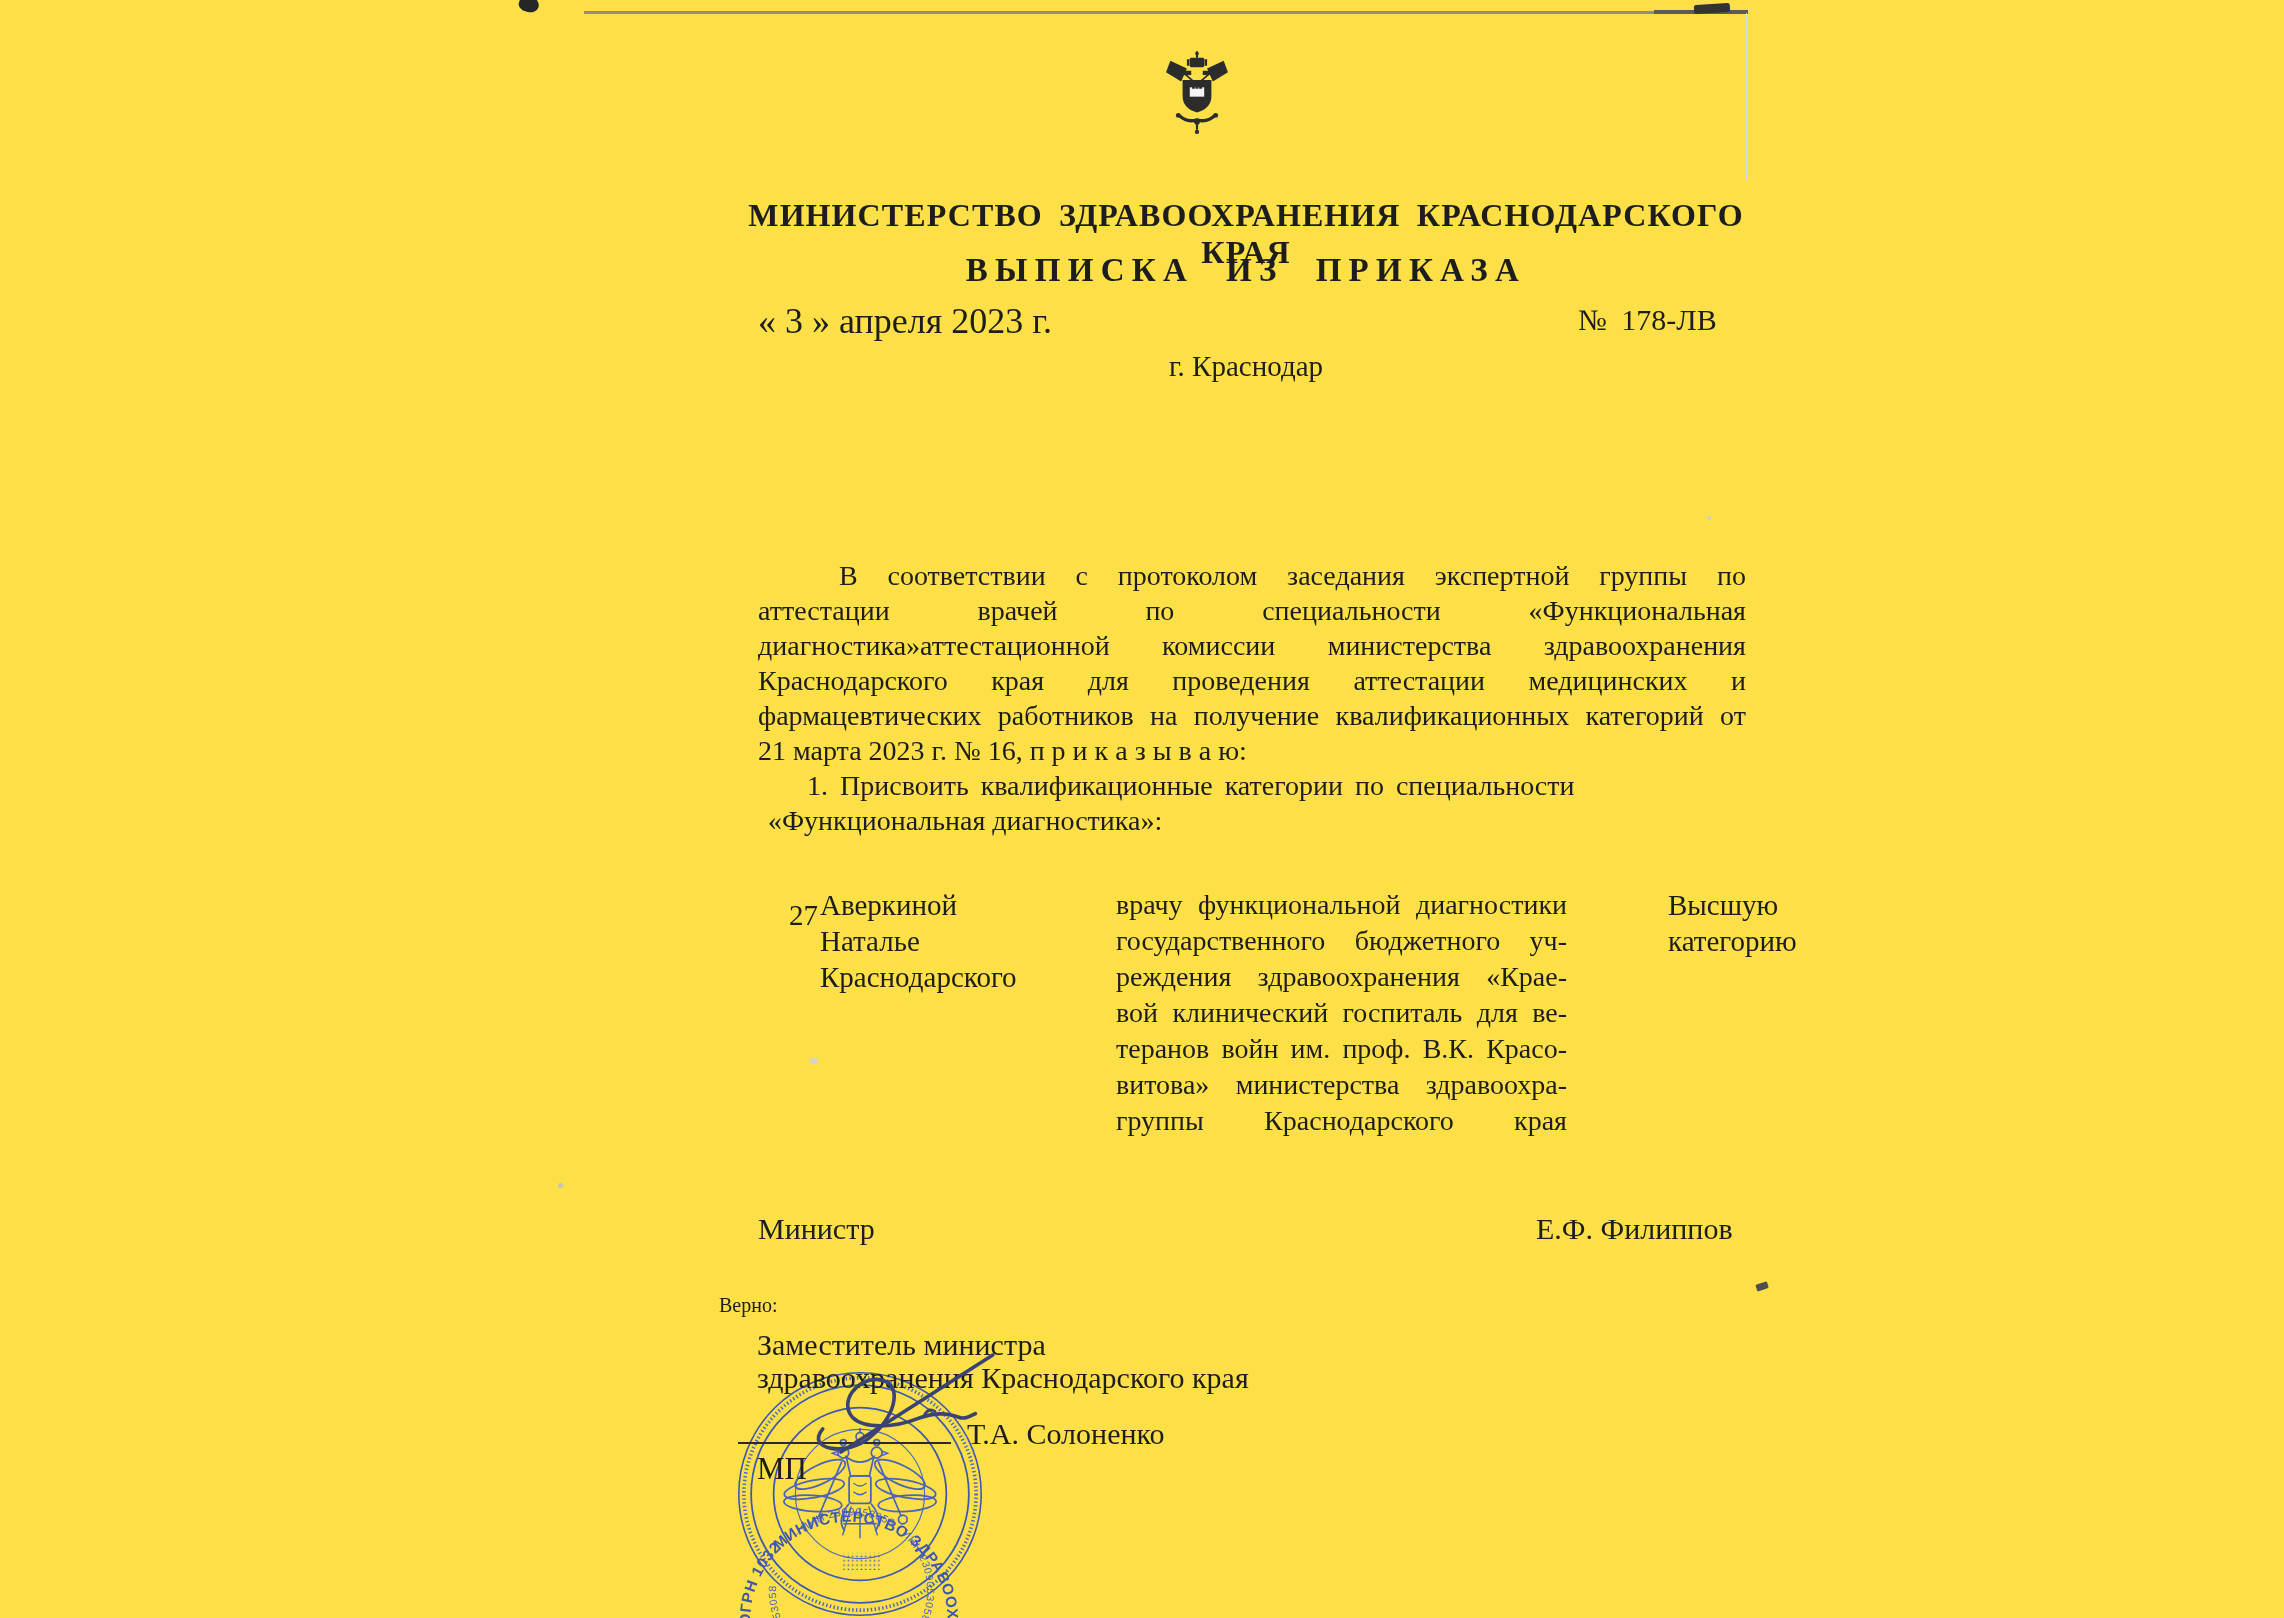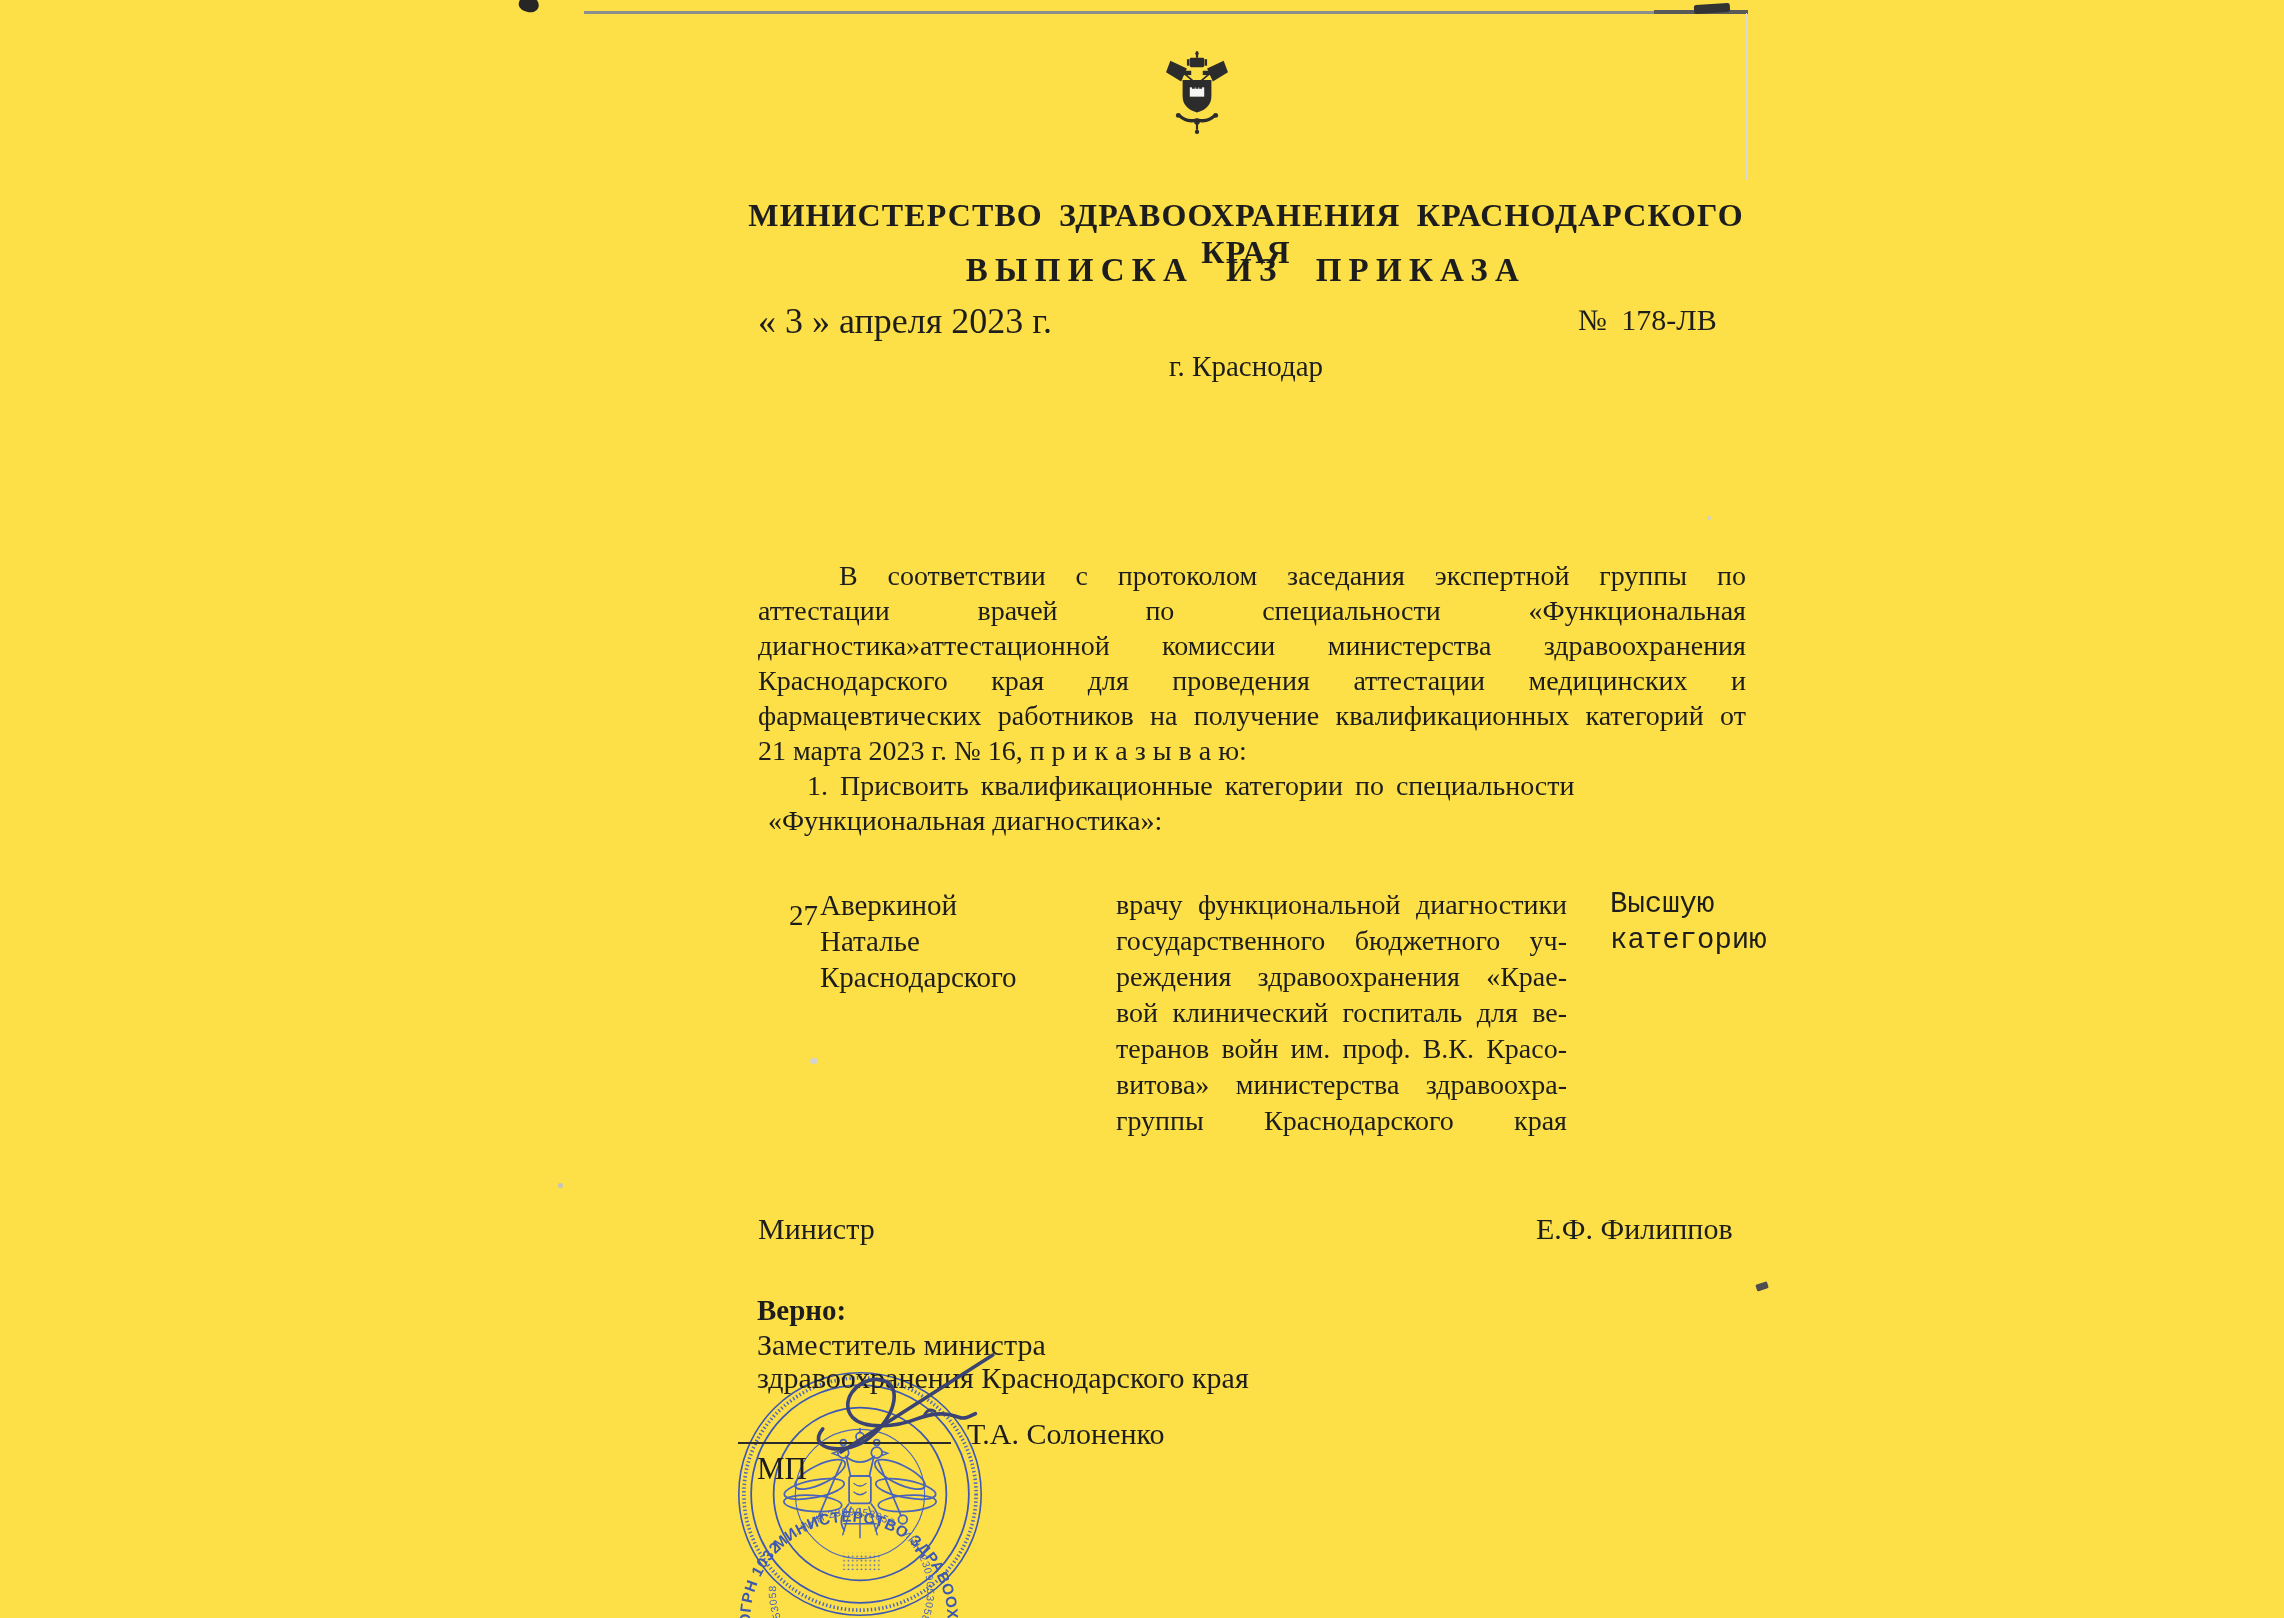--- a/index.html
+++ b/index.html
@@ -34,25 +34,25 @@
   .body-text > div{height:35px;}
   .body-text > div:nth-child(1){padding-left:81px;}
   .body-text > div:nth-child(7){text-indent:49px;word-spacing:5px;}
   .body-text > div:nth-child(8){padding-left:10px;}
   .jflex{display:flex;justify-content:space-between;}
   .jflex span{white-space:pre;}
   
   .row-num{left:757px;top:899px;font-size:29px;margin-left:32px;}
   .name-col{left:820px;top:887px;width:246px;font-size:29px;line-height:36px;}
   .pos-col{left:1116px;top:887px;width:451px;font-size:28px;line-height:36px;}
-  .cat-col{left:1610px;top:887px;width:145px;font-size:29px;line-height:36px;font-family:Liberation Mono, monospace;}
+  .cat-col{left:1668px;top:887px;width:145px;font-size:29px;line-height:36px;}
   
   .minister-label{left:758px;top:1212px;font-size:30px;}
   .minister-name{left:1536px;top:1212px;font-size:30px;}
-  .verno{left:757px;top:1294px;font-size:29px;font-weight:bold;}
+  .verno{left:719px;top:1294px;font-size:20px;}
   .deputy1{left:757px;top:1328px;font-size:30px;}
   .deputy2{left:757px;top:1361px;font-size:30px;z-index:3;}
   .sig-rule{left:738px;top:1442px;width:213px;height:2.2px;background:#2b2b2b;z-index:3;}
   .deputy-name{left:967px;top:1417px;font-size:30px;z-index:3;}
   .mp-label{left:757px;top:1451px;font-size:31px;z-index:3;}
   .seal{left:733px;top:1367px;z-index:2;}
   .signature{left:754px;top:1342px;z-index:4;}
   .txt{position:absolute;}
 </style>
 </head>

